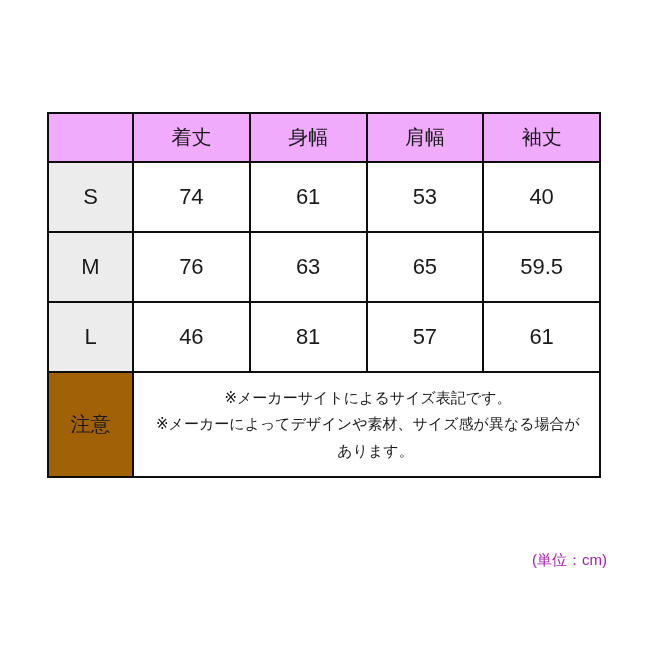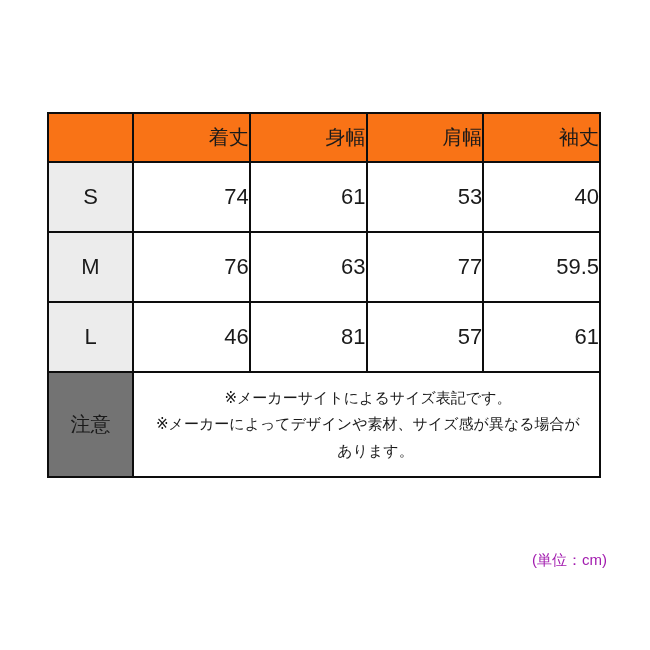--- a/index.html
+++ b/index.html
@@ -27,34 +27,33 @@
   }
   table.size-chart col.label-col { width: 85px; }
   table.size-chart th,
   table.size-chart td {
     border: 2px solid #0d0d0d;
     text-align: center;
     vertical-align: middle;
     font-weight: 400;
   }
   tr.header-row th {
-    background: #f97316;
+    background: #f0abfc;
     height: 49px;
     font-size: 20px;
-    text-align: right;
   }
   tr.data-row { height: 70px; }
   tr.data-row th {
     background: #ececec;
     font-size: 22px;
   }
-  tr.data-row td { font-size: 22px; text-align: right; }
+  tr.data-row td { font-size: 22px; }
   tr.note-row { height: 100px; }
   tr.note-row th {
-    background: #737373;
+    background: #a16207;
     font-size: 20px;
   }
   td.note-cell {
     text-align: left;
     padding: 12px 10px 12px 13px;
     font-size: 15px;
     line-height: 1.75;
   }
   td.note-cell .note-line { white-space: nowrap; }
   td.note-cell .note-line.indent { padding-left: 1em; }
@@ -95,21 +94,21 @@
           <th>S</th>
           <td>74</td>
           <td>61</td>
           <td>53</td>
           <td>40</td>
         </tr>
         <tr class="data-row">
           <th>M</th>
           <td>76</td>
           <td>63</td>
-          <td>77</td>
+          <td>65</td>
           <td>59.5</td>
         </tr>
         <tr class="data-row">
           <th>L</th>
           <td>46</td>
           <td>81</td>
           <td>57</td>
           <td>61</td>
         </tr>
         <tr class="note-row">

